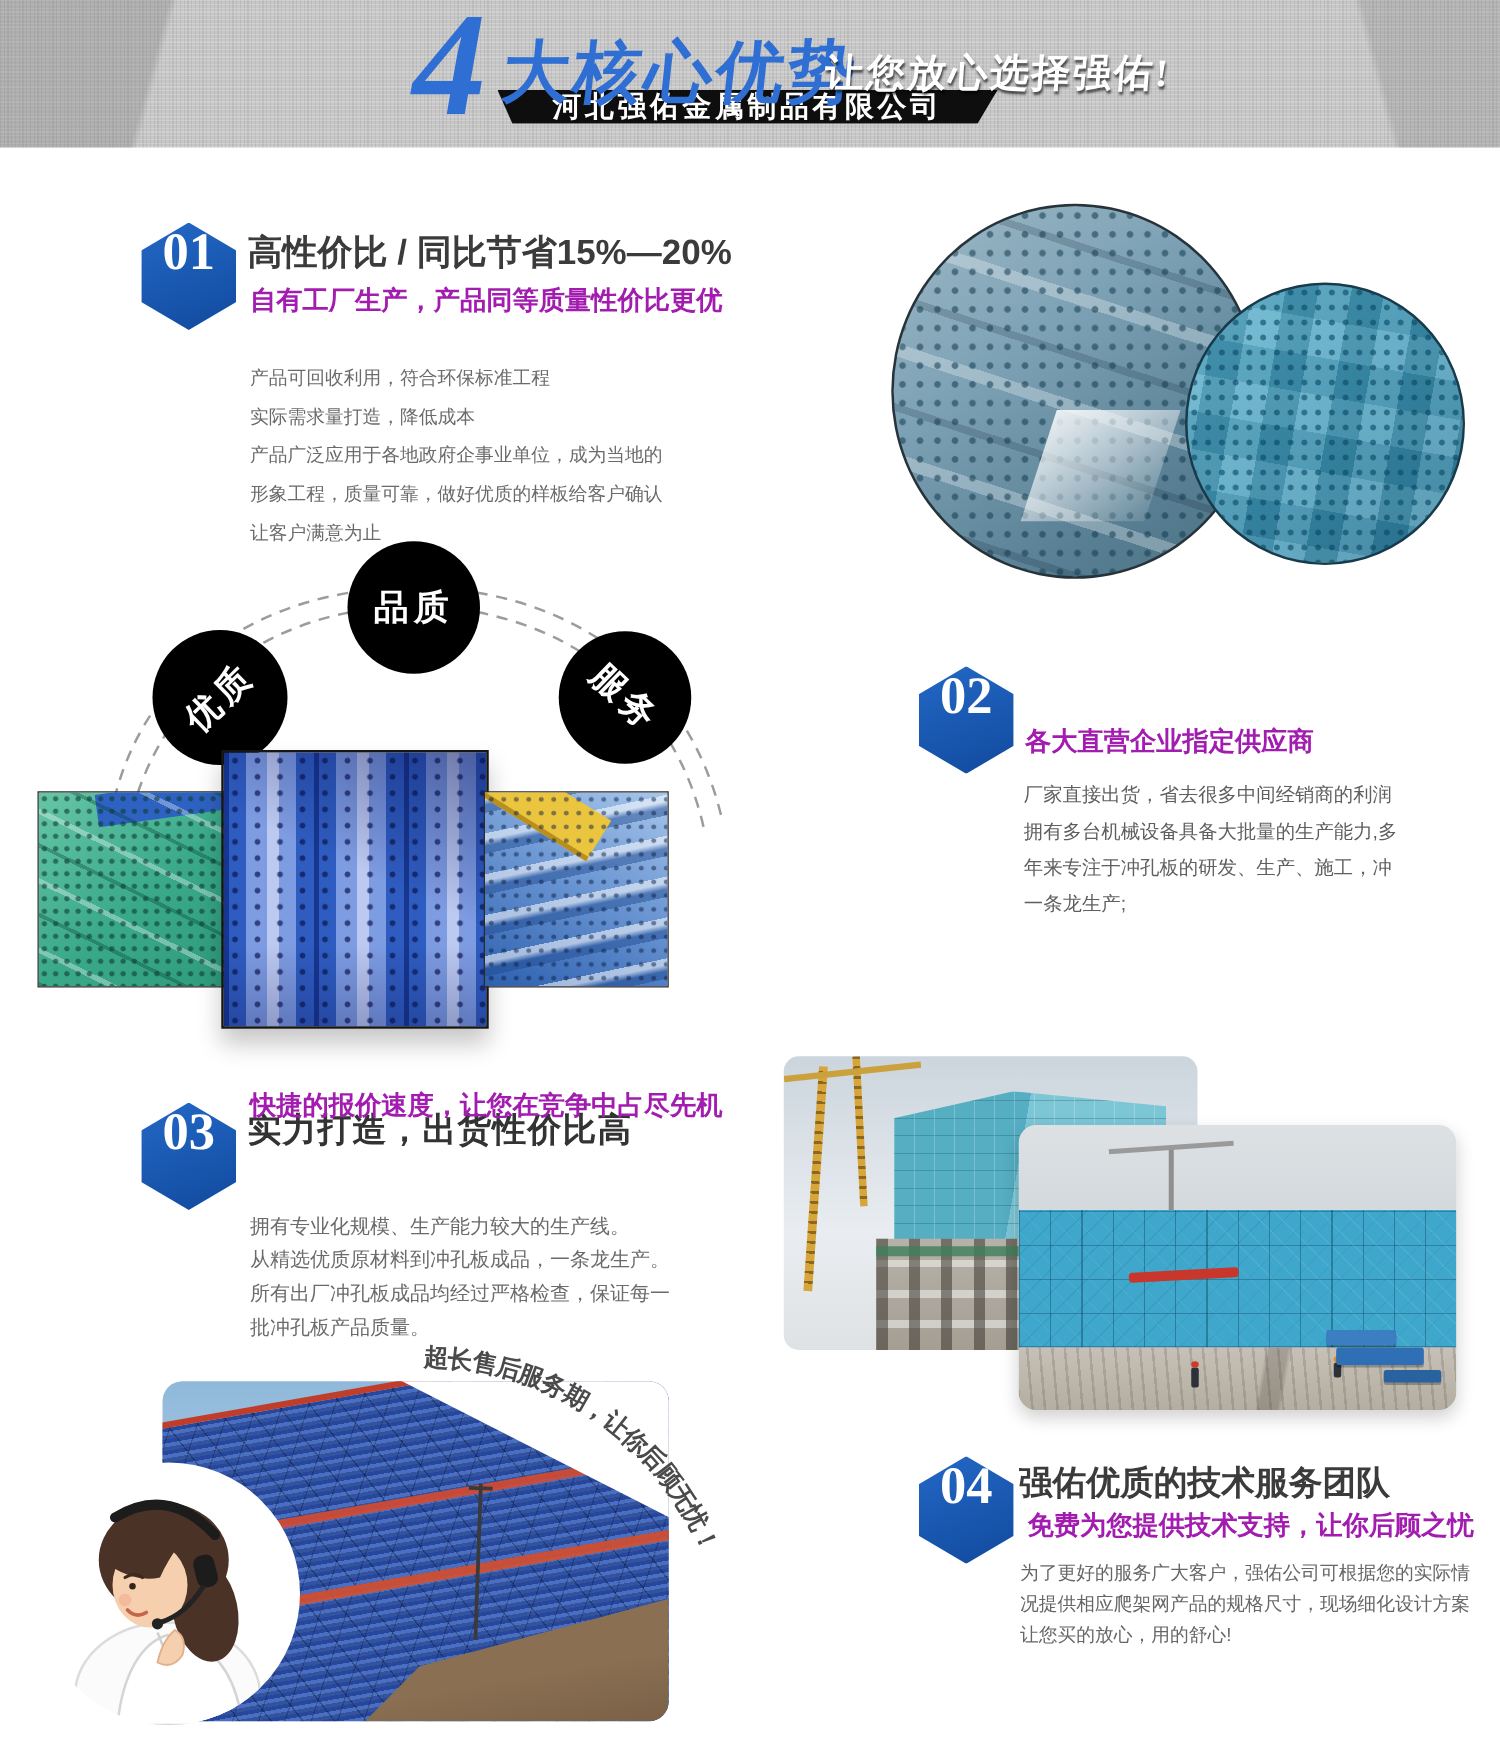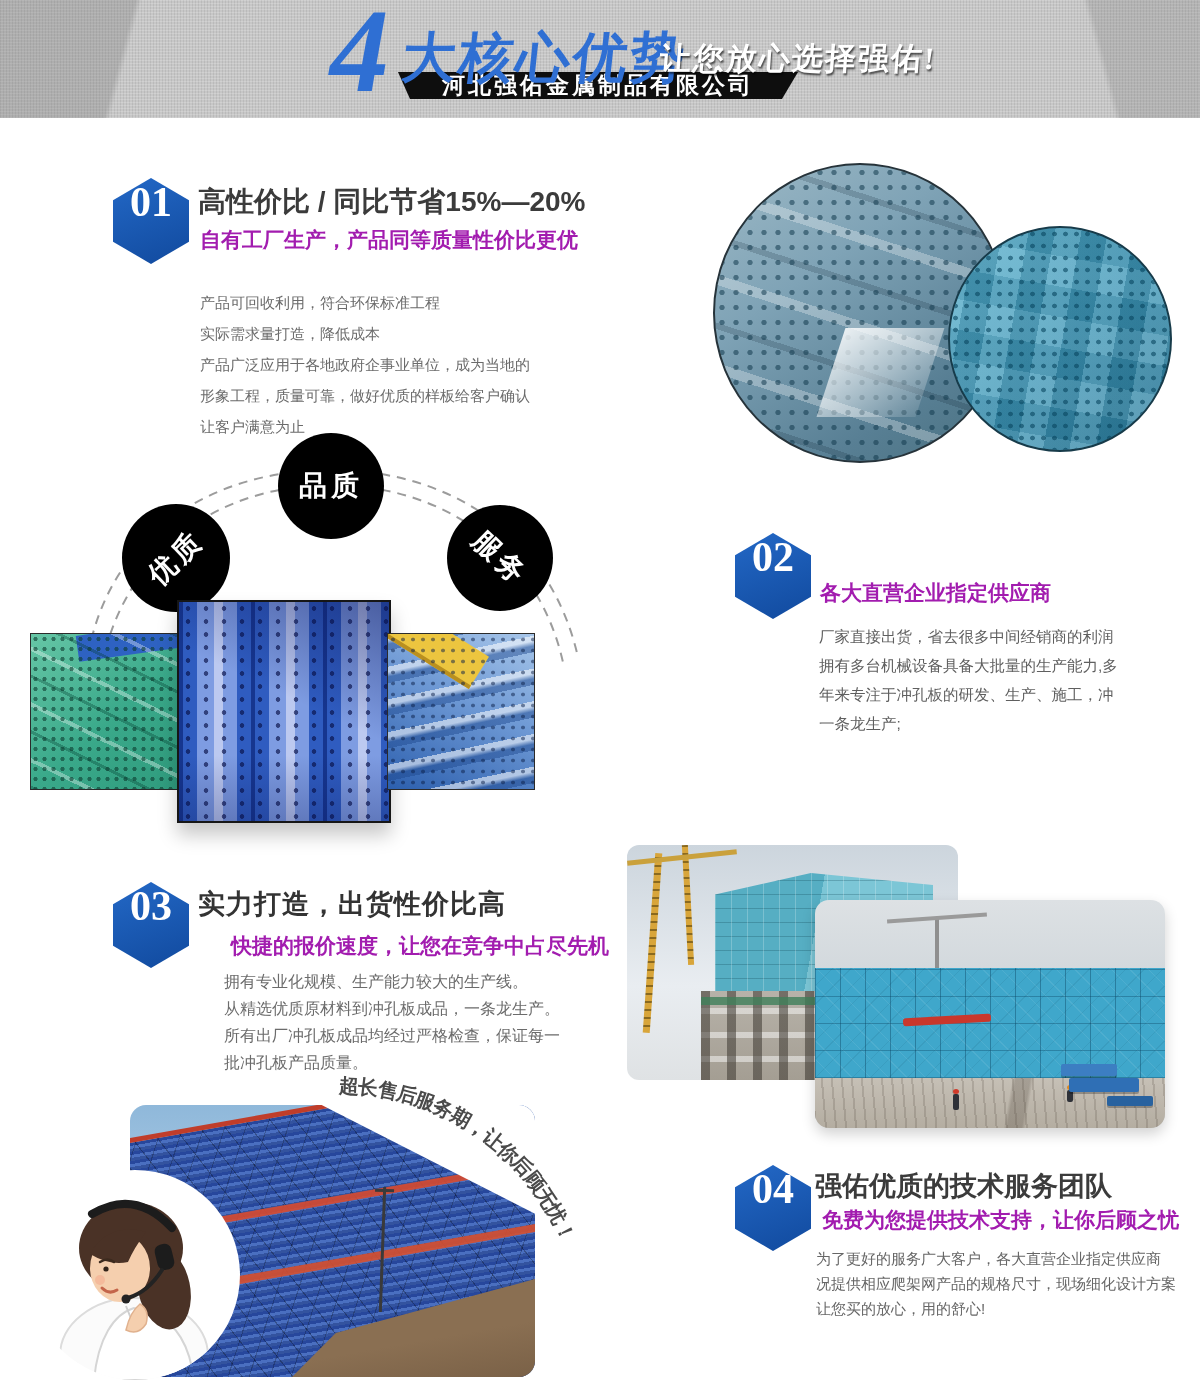--- a/index.html
+++ b/index.html
@@ -254,22 +254,22 @@
     <div>厂家直接出货，省去很多中间经销商的利润</div>
     <div>拥有多台机械设备具备大批量的生产能力,多</div>
     <div>年来专注于冲孔板的研发、生产、施工，冲</div>
     <div>一条龙生产;</div>
   </div>
 
   <div class="hex" style="left:113px;top:882px;">
     <span>03</span>
   </div>
   <div class="title-serif" style="left:198px;top:886px;">实力打造，出货性价比高</div>
-  <div class="sub" style="left:200px;top:932px;margin-left:31px;">快捷的报价速度，让您在竞争中占尽先机</div>
-  <div class="para mid" style="left:200px;top:968px;margin-left:24px;">
+  <div class="sub" style="left:200px;top:870px;">快捷的报价速度，让您在竞争中占尽先机</div>
+  <div class="para mid" style="left:200px;top:968px;">
     <div>拥有专业化规模、生产能力较大的生产线。</div>
     <div>从精选优质原材料到冲孔板成品，一条龙生产。</div>
     <div>所有出厂冲孔板成品均经过严格检查，保证每一</div>
     <div>批冲孔板产品质量。</div>
   </div>
 
   <div class="photo ph-back">
     <div class="crane-mast cm1"></div>
     <div class="crane-mast cm2"></div>
     <div class="cm-boom"></div>
@@ -297,21 +297,21 @@
     <div class="stack st2"></div>
     <div class="stack st3"></div>
   </div>
 
   <div class="hex" style="left:735px;top:1165px;">
     <span>04</span>
   </div>
   <div class="title-sans" style="left:815px;top:1168px;font-size:27px;">强佑优质的技术服务团队</div>
   <div class="sub" style="left:822px;top:1206px;">免费为您提供技术支持，让你后顾之忧</div>
   <div class="para small" style="left:816px;top:1246px;">
-    <div>为了更好的服务广大客户，各大直营企业指定供应商</div>
+    <div>为了更好的服务广大客户，强佑公司可根据您的实际情</div>
     <div>况提供相应爬架网产品的规格尺寸，现场细化设计方案</div>
     <div>让您买的放心，用的舒心!</div>
   </div>
 
   <div class="ph-fence">
     <div class="fence-wall">
       <div class="truss"></div>
       <div class="red1"></div>
       <div class="red2"></div>
     </div>

